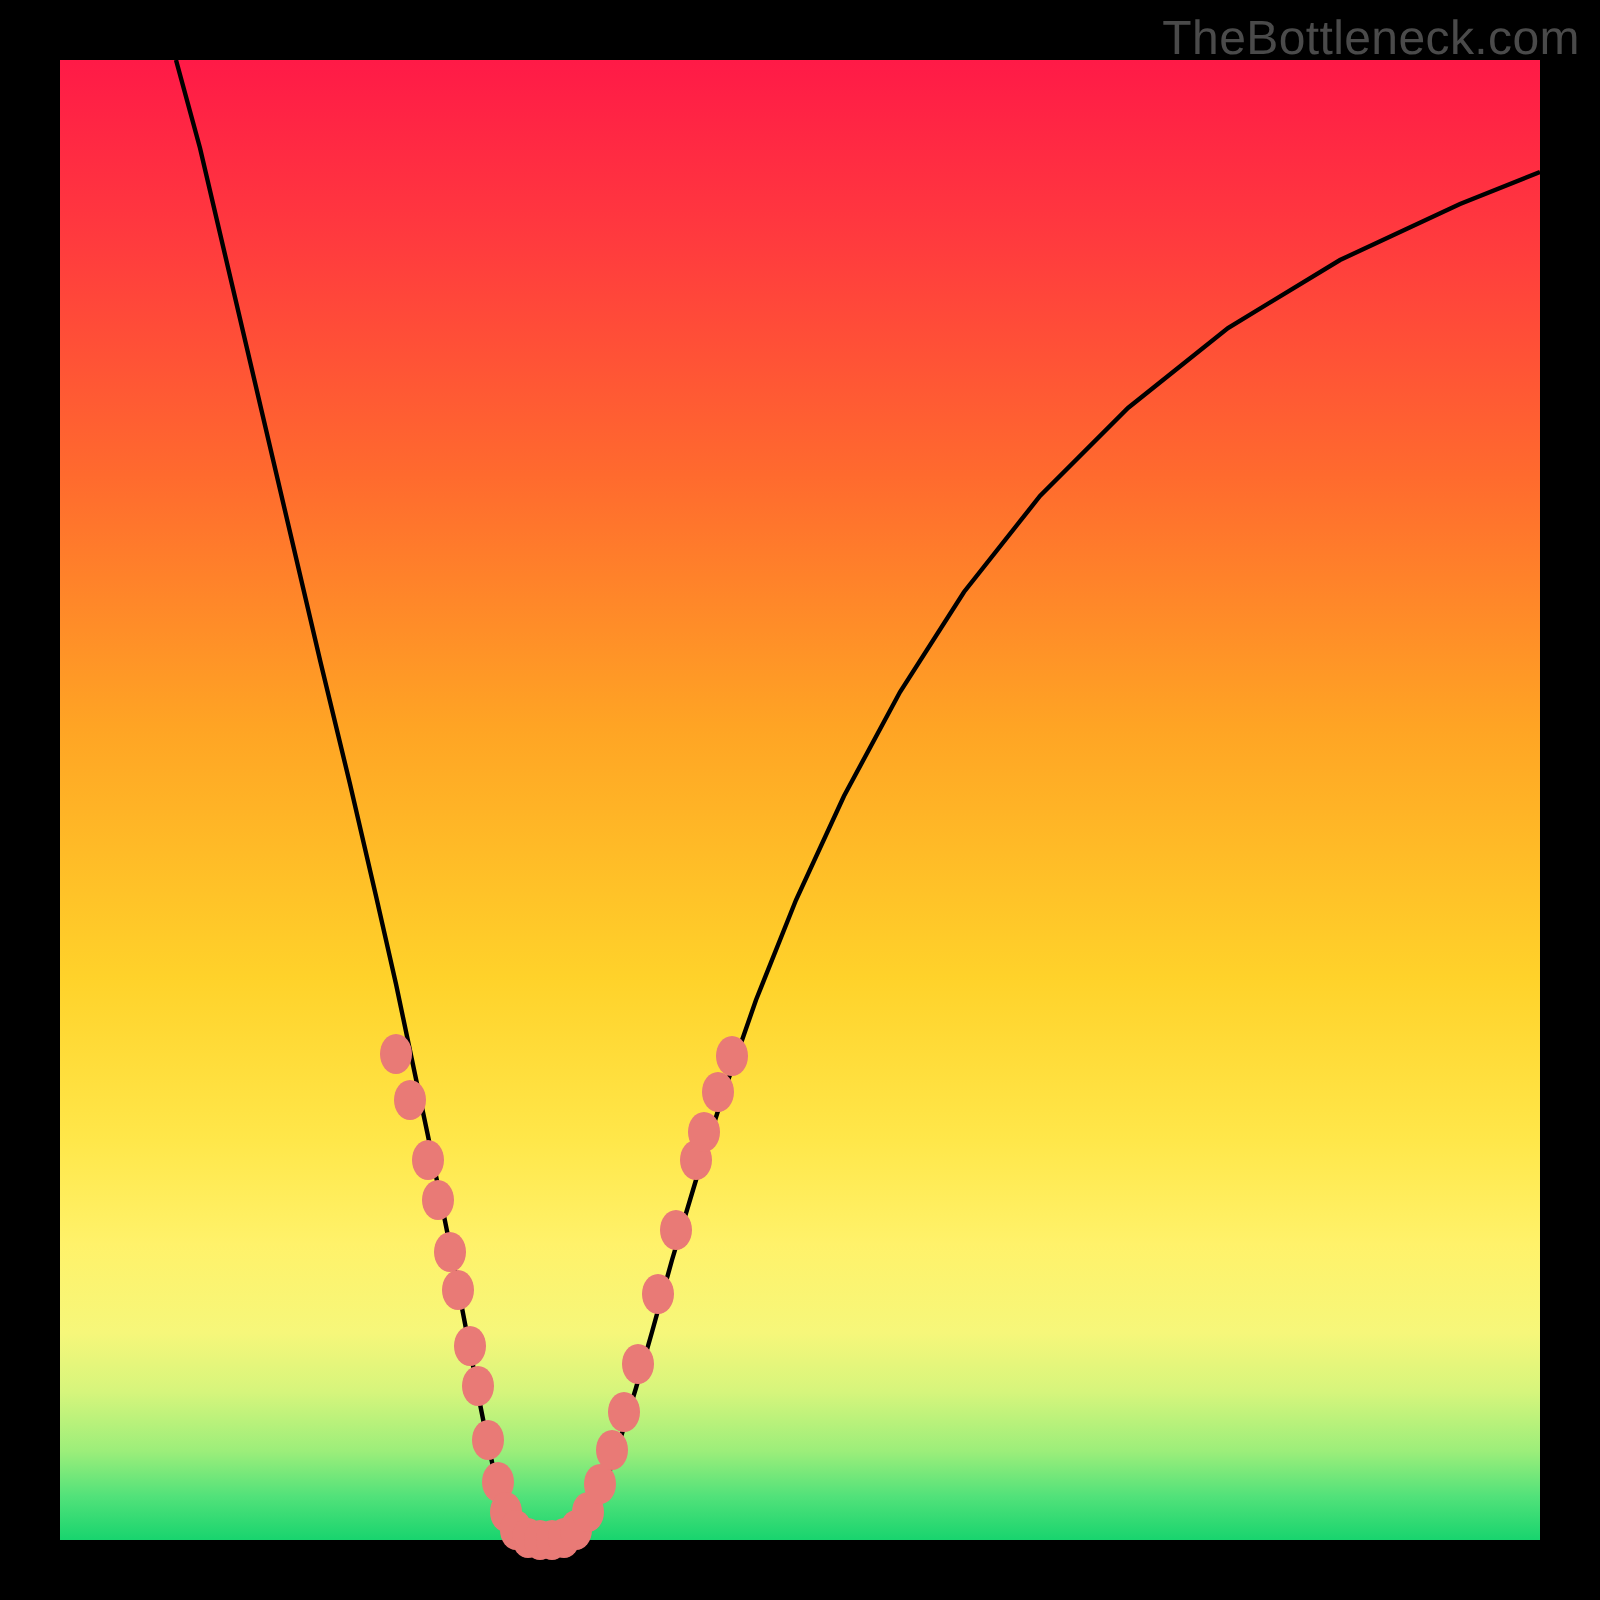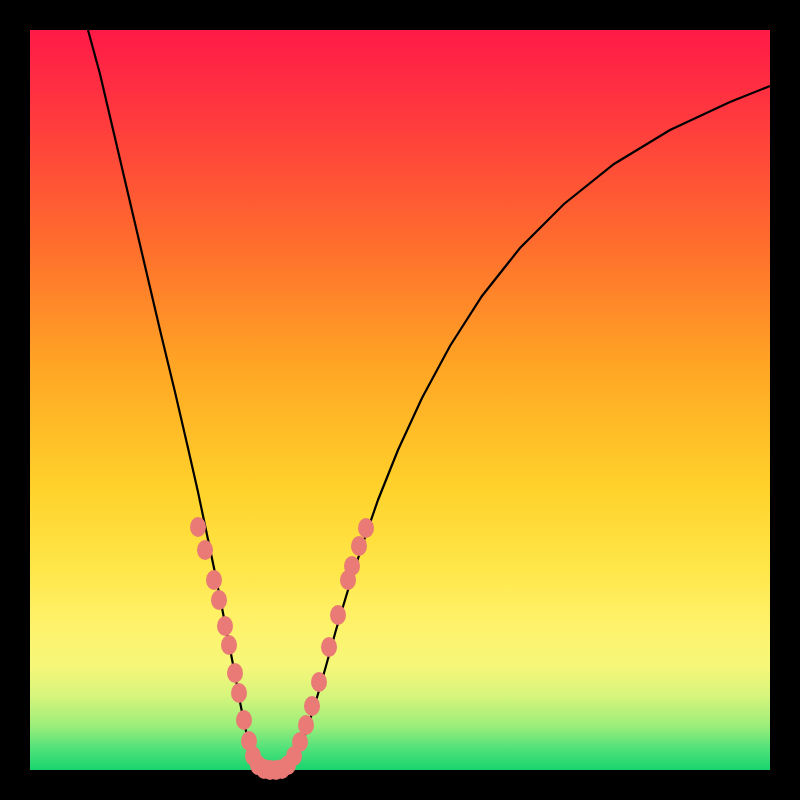--- a/index.html
+++ b/index.html
@@ -58,20 +58,21 @@
     top: 0;
     width: 740px;
     height: 740px;
     overflow: visible;
   }
 </style>
 </head>
 <body>
 
 <div class="frame">
+  <div class="watermark">TheBottleneck.com</div>
 
   <div class="plot">
     <svg class="curve" viewBox="0 0 740 740" preserveAspectRatio="none">
       <path id="curve-path" fill="none" stroke="#000000" stroke-width="2.2" d="M58 0 L70 44 L85 108 L100 172 L115 236 L130 300 L145 362 L158 418 L168 462 L176 500 L184 538 L190 568 L196 598 L201 624 L206 650 L210 672 L214 692 L218 710 L222 724 L226 732 L232 738 L240 740 L248 740 L256 738 L262 732 L268 722 L274 708 L280 690 L288 664 L296 636 L306 600 L318 560 L332 516 L348 470 L368 420 L392 368 L420 316 L452 266 L490 218 L534 174 L584 134 L640 100 L700 72 L740 56"></path>
       <g id="marker-group">
           <ellipse cx="168" cy="497" rx="8" ry="10" fill="#e97a76"></ellipse>
           <ellipse cx="175" cy="520" rx="8" ry="10" fill="#e97a76"></ellipse>
           <ellipse cx="184" cy="550" rx="8" ry="10" fill="#e97a76"></ellipse>
           <ellipse cx="189" cy="570" rx="8" ry="10" fill="#e97a76"></ellipse>
           <ellipse cx="195" cy="596" rx="8" ry="10" fill="#e97a76"></ellipse>

